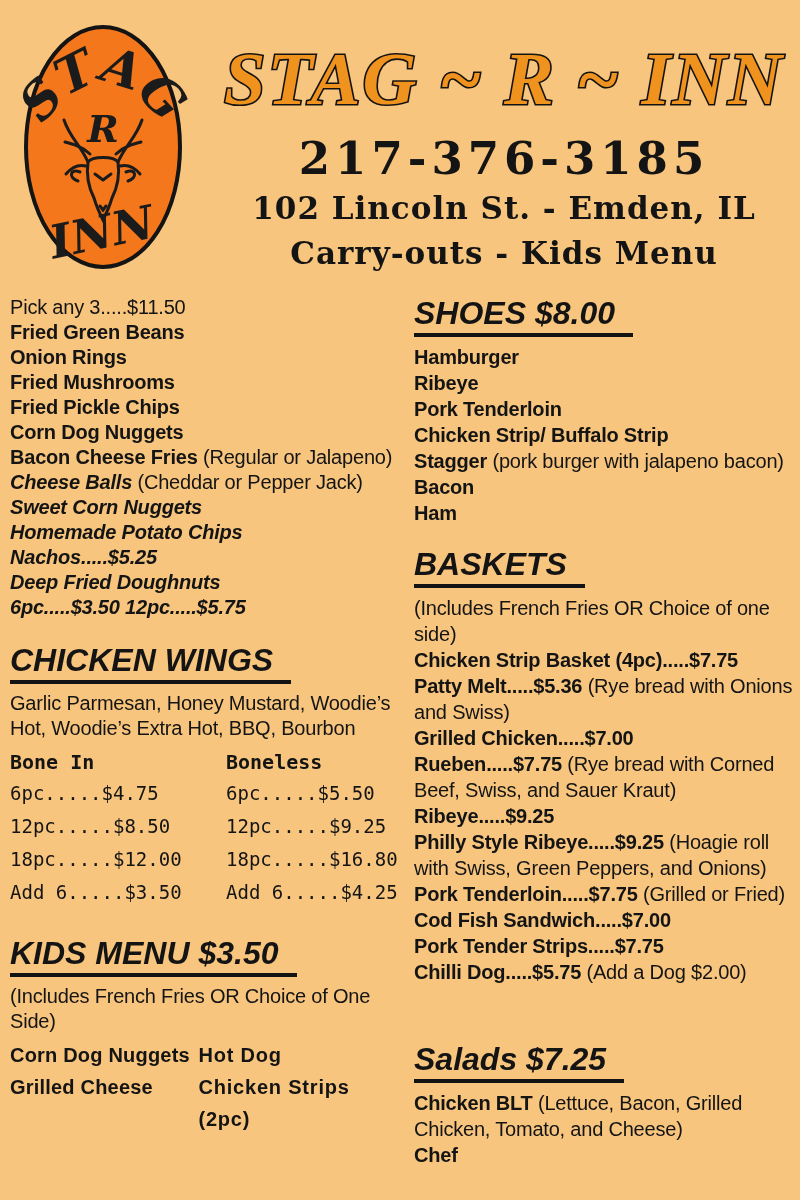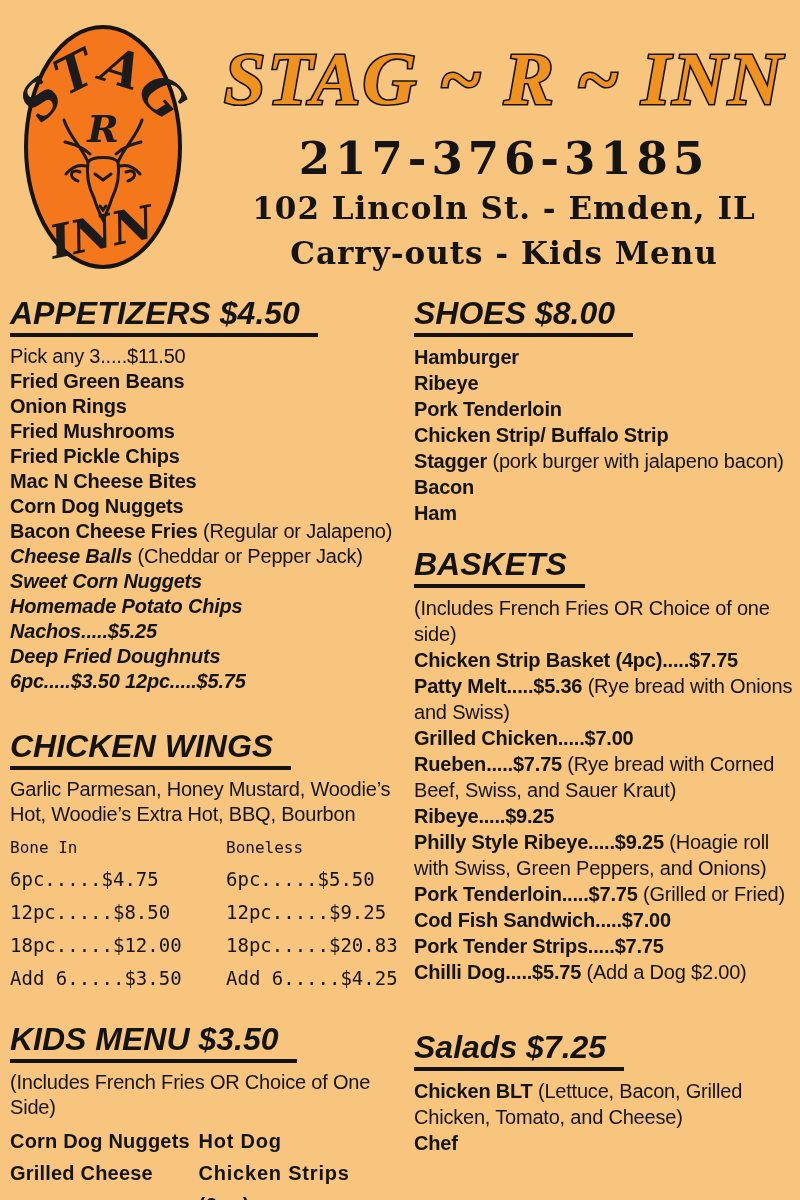--- a/index.html
+++ b/index.html
@@ -35,38 +35,38 @@
 
   .section-heading{
     display:inline-block;
     font-size:32px;font-weight:800;font-style:italic;
     line-height:37px;
     border-bottom:4px solid #131313;
     padding:0 18px 1px 0;
     margin:0 0 7px 0;
     white-space:nowrap;
   }
-  .sec-wings{margin-top:34px;}
+  .sec-wings{margin-top:22px;}
   .sec-kids{margin-top:26px;}
   .sec-baskets{margin-top:20px;}
-  .sec-salads{margin-top:44px;}
+  .sec-salads{margin-top:56px;}
 
   .note,.menu-line{font-size:20px;line-height:25px;letter-spacing:-0.2px;}
   .col-right .note,.col-right .menu-line{line-height:26px;}
   .bld{font-weight:700;}
   .reg{font-weight:400;}
   .it .bld{font-style:italic;}
 
   
   .wing-table{display:flex;margin-top:6px;}
   .wing-col{width:216px;}
   .wing-col:last-child{width:auto;}
   .wing-head{
     font-family:"DejaVu Sans Mono",monospace;
-    font-weight:400;font-size:16px;line-height:30px;
+    font-weight:700;font-size:20px;line-height:30px;
   }
   .wing-row{
     font-family:"DejaVu Sans Mono",monospace;
     font-weight:400;font-size:19px;line-height:33px;
   }
 
   
   .kids-table{display:flex;margin-top:5px;}
   .kids-col{width:192px;}
   .kids-col:last-child{width:auto;}
@@ -107,29 +107,27 @@
       <text x="300" y="82" text-anchor="middle" font-family="Liberation Serif,serif" font-style="italic" font-weight="bold" font-size="74" letter-spacing="2" fill="#F0921E" stroke="#131313" stroke-width="3.2" paint-order="stroke" textLength="560" lengthAdjust="spacingAndGlyphs">STAG ~ R ~ INN</text>
     </svg>
     <div class="phone">217-376-3185</div>
     <div class="address">102 Lincoln St. - Emden, IL</div>
     <div class="tagline">Carry-outs - Kids Menu</div>
   </div>
 
   <div class="col-left">
 
     <div class="section sec-appetizers">
-      <div class="section-heading">APPETIZERS $4.50</div>
       <div class="note">Pick any 3.....$11.50</div>
       <div>
 
       <div class="menu-line"><span class="bld">Fried Green Beans</span><span class="reg"></span></div>
           <div class="menu-line"><span class="bld">Onion Rings</span><span class="reg"></span></div>
           <div class="menu-line"><span class="bld">Fried Mushrooms</span><span class="reg"></span></div>
           <div class="menu-line"><span class="bld">Fried Pickle Chips</span><span class="reg"></span></div>
-          <div class="menu-line"><span class="bld">Mac N Cheese Bites</span><span class="reg"></span></div>
           <div class="menu-line"><span class="bld">Corn Dog Nuggets</span><span class="reg"></span></div>
           <div class="menu-line"><span class="bld">Bacon Cheese Fries</span><span class="reg"> (Regular or Jalapeno)</span></div>
           <div class="menu-line it"><span class="bld">Cheese Balls</span><span class="reg"> (Cheddar or Pepper Jack)</span></div>
           <div class="menu-line it"><span class="bld">Sweet Corn Nuggets</span><span class="reg"></span></div>
           <div class="menu-line it"><span class="bld">Homemade Potato Chips</span><span class="reg"></span></div>
           <div class="menu-line it"><span class="bld">Nachos.....$5.25</span><span class="reg"></span></div>
           <div class="menu-line it"><span class="bld">Deep Fried Doughnuts</span><span class="reg"></span></div>
           <div class="menu-line it"><span class="bld">6pc.....$3.50 12pc.....$5.75</span><span class="reg"></span></div>
         </div>
     </div>
@@ -147,21 +145,21 @@
               <div class="wing-row">18pc.....$12.00</div>
               <div class="wing-row">Add 6.....$3.50</div>
             </div>
         </div>
         <div class="wing-col">
           <div class="wing-head">Boneless</div>
           <div>
 
           <div class="wing-row">6pc.....$5.50</div>
               <div class="wing-row">12pc.....$9.25</div>
-              <div class="wing-row">18pc.....$20.83</div>
+              <div class="wing-row">18pc.....$16.80</div>
               <div class="wing-row">Add 6.....$4.25</div>
             </div>
         </div>
       </div>
     </div>
 
     <div class="section sec-kids">
       <div class="section-heading">KIDS MENU $3.50</div>
       <div class="note">(Includes French Fries OR Choice of One Side)</div>
       <div class="kids-table">

